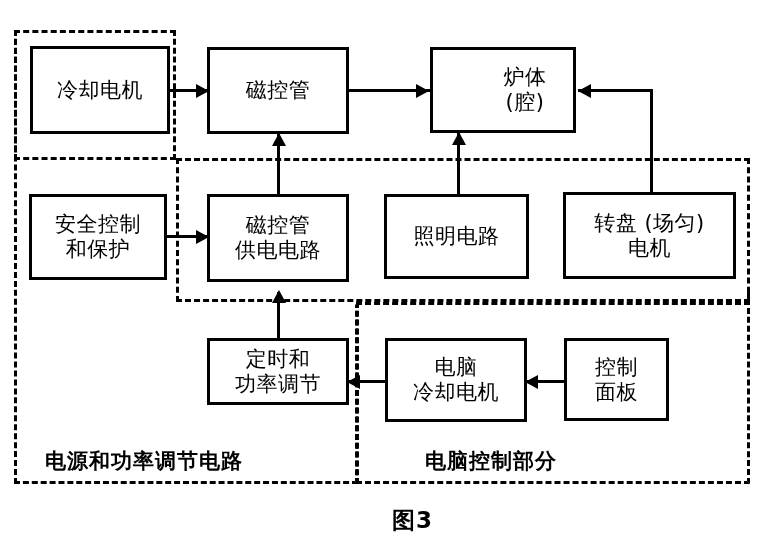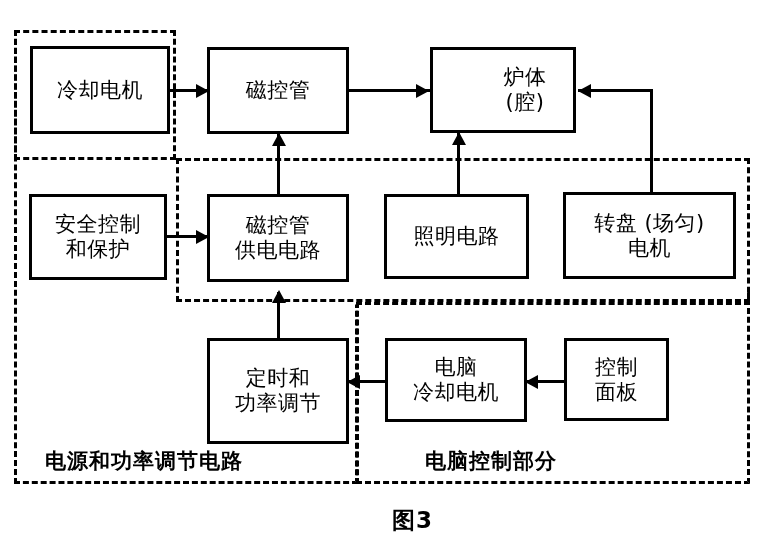--- a/index.html
+++ b/index.html
@@ -161,21 +161,21 @@
 
   <div class="block" style="left:384px; top:194px; width:145px; height:85px;">
     <span class="lbl">照明电路</span>
   </div>
 
   <div class="block" style="left:563px; top:192px; width:173px; height:87px;">
     <span class="lbl">转盘 (场匀)
 电机</span>
   </div>
 
-  <div class="block" style="left:207px; top:338px; width:142px; height:106px;">
+  <div class="block" style="left:207px; top:338px; width:142px; height:67px;">
     <span class="lbl">定时和
 功率调节</span>
   </div>
 
   <div class="block" style="left:385px; top:338px; width:142px; height:84px;">
     <span class="lbl">电脑
 冷却电机</span>
   </div>
 
   <div class="block" style="left:564px; top:338px; width:105px; height:83px;">

